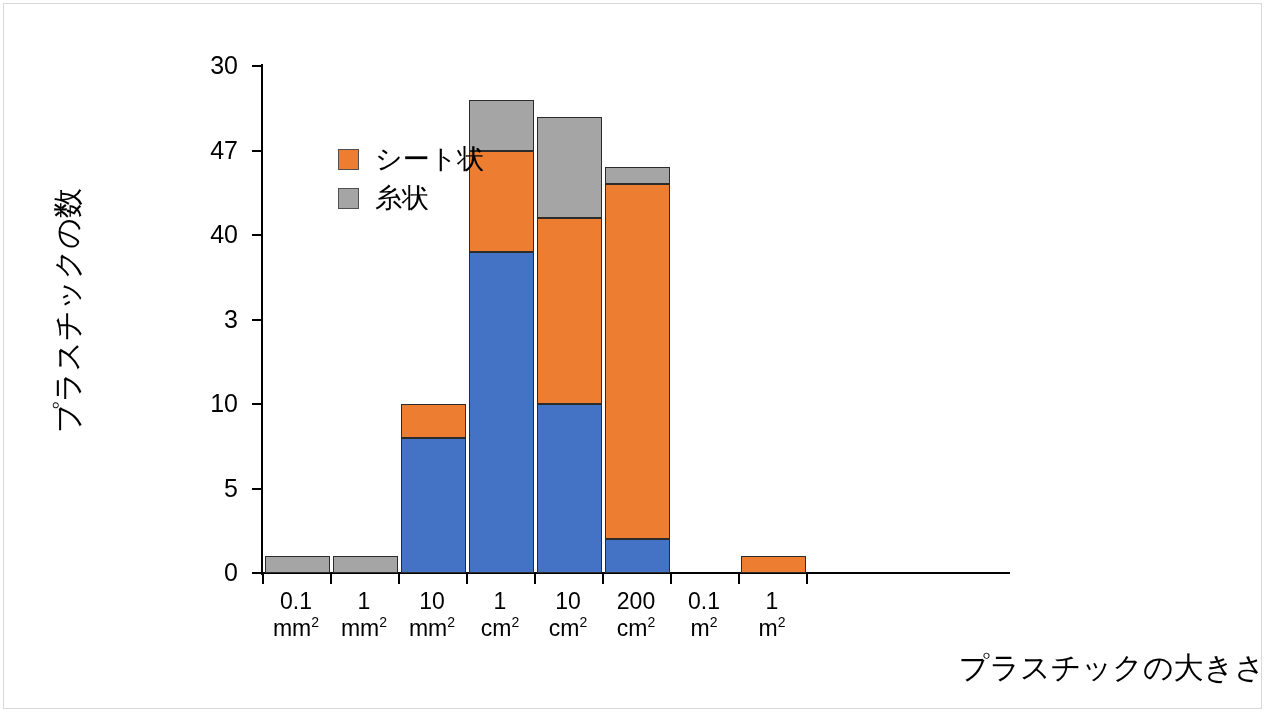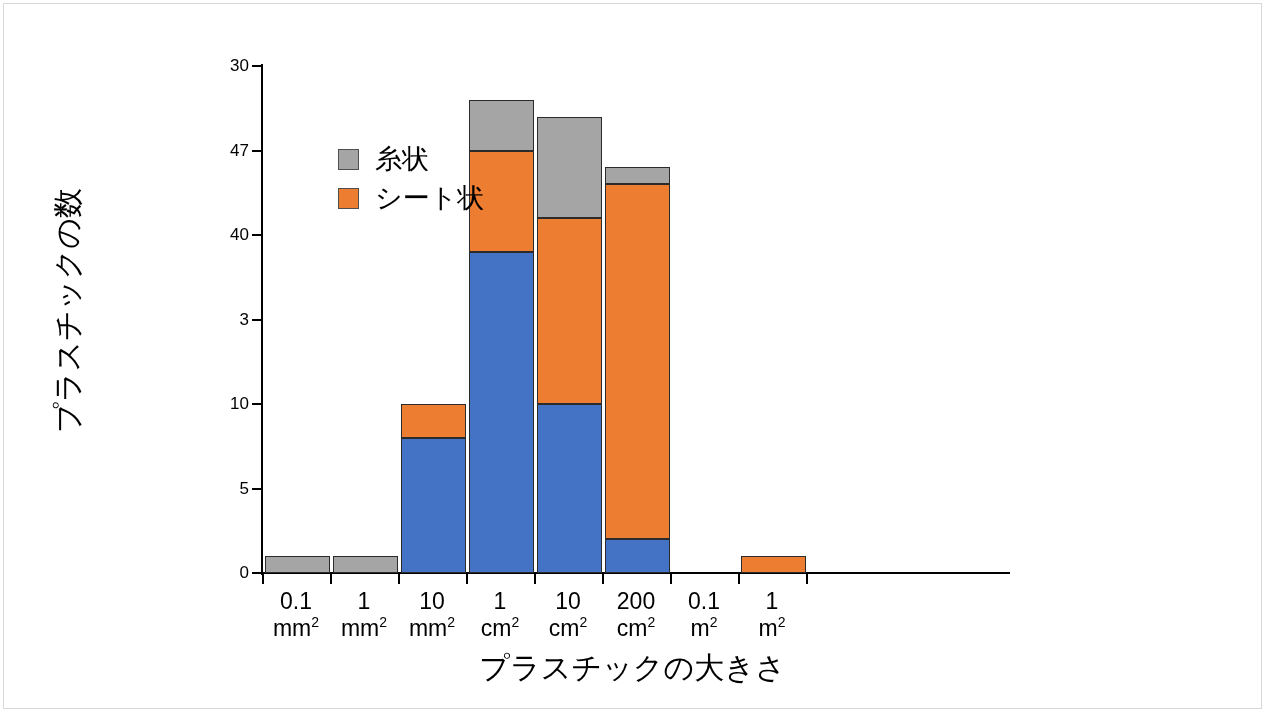--- a/index.html
+++ b/index.html
@@ -59,22 +59,22 @@
   }
   .ytick {
     position: absolute;
     right: 0;
     width: 9px;
     height: 2px;
     background: #000000;
   }
   .ytick-label {
     position: absolute;
-    right: 12px;
-    font-size: 17px;
+    right: 23px;
+    font-size: 25px;
     line-height: 25px;
     color: #000000;
     transform: translateY(-13px);
     white-space: nowrap;
   }
   .ytick-wrap {
     position: absolute;
     left: 0;
     width: 261px;
     height: 0;
@@ -111,21 +111,21 @@
     width: 100%;
     box-sizing: border-box;
     border: 1.6px solid #2b2b2b;
   }
   
   .axis-title-x {
     position: absolute;
     left: 0;
     top: 648px;
     width: 1265px;
-    text-align: center;
+    text-align: right;
     font-size: 30px;
     color: #000000;
   }
   .axis-title-y {
     position: absolute;
     left: -142px;
     top: 290px;
     width: 420px;
     text-align: center;
     font-size: 30px;
@@ -275,22 +275,22 @@
         <div class="seg" style="background: rgb(165, 165, 165); height: 16.9px; bottom: 388.7px;"></div>
       </div>
       <div class="bar-group" style="left: 410.5px; width: 65px; height: 507px;"></div>
       <div class="bar-group" style="left: 478.5px; width: 65px; height: 507px;">
         <div class="seg" style="background: rgb(237, 125, 49); height: 16.9px; bottom: 0px;"></div>
       </div>
     </div>
 
   <div class="legend" id="legend">
       <div class="legend-row">
+        <span class="legend-swatch" style="background: rgb(237, 125, 49);"></span>
+        <span class="legend-label">シート状</span>
+      </div>
+      <div class="legend-row">
         <span class="legend-swatch" style="background: rgb(165, 165, 165);"></span>
         <span class="legend-label">糸状</span>
       </div>
-      <div class="legend-row">
-        <span class="legend-swatch" style="background: rgb(237, 125, 49);"></span>
-        <span class="legend-label">シート状</span>
-      </div>
     </div>
 
 </div>
 
 </body></html>

